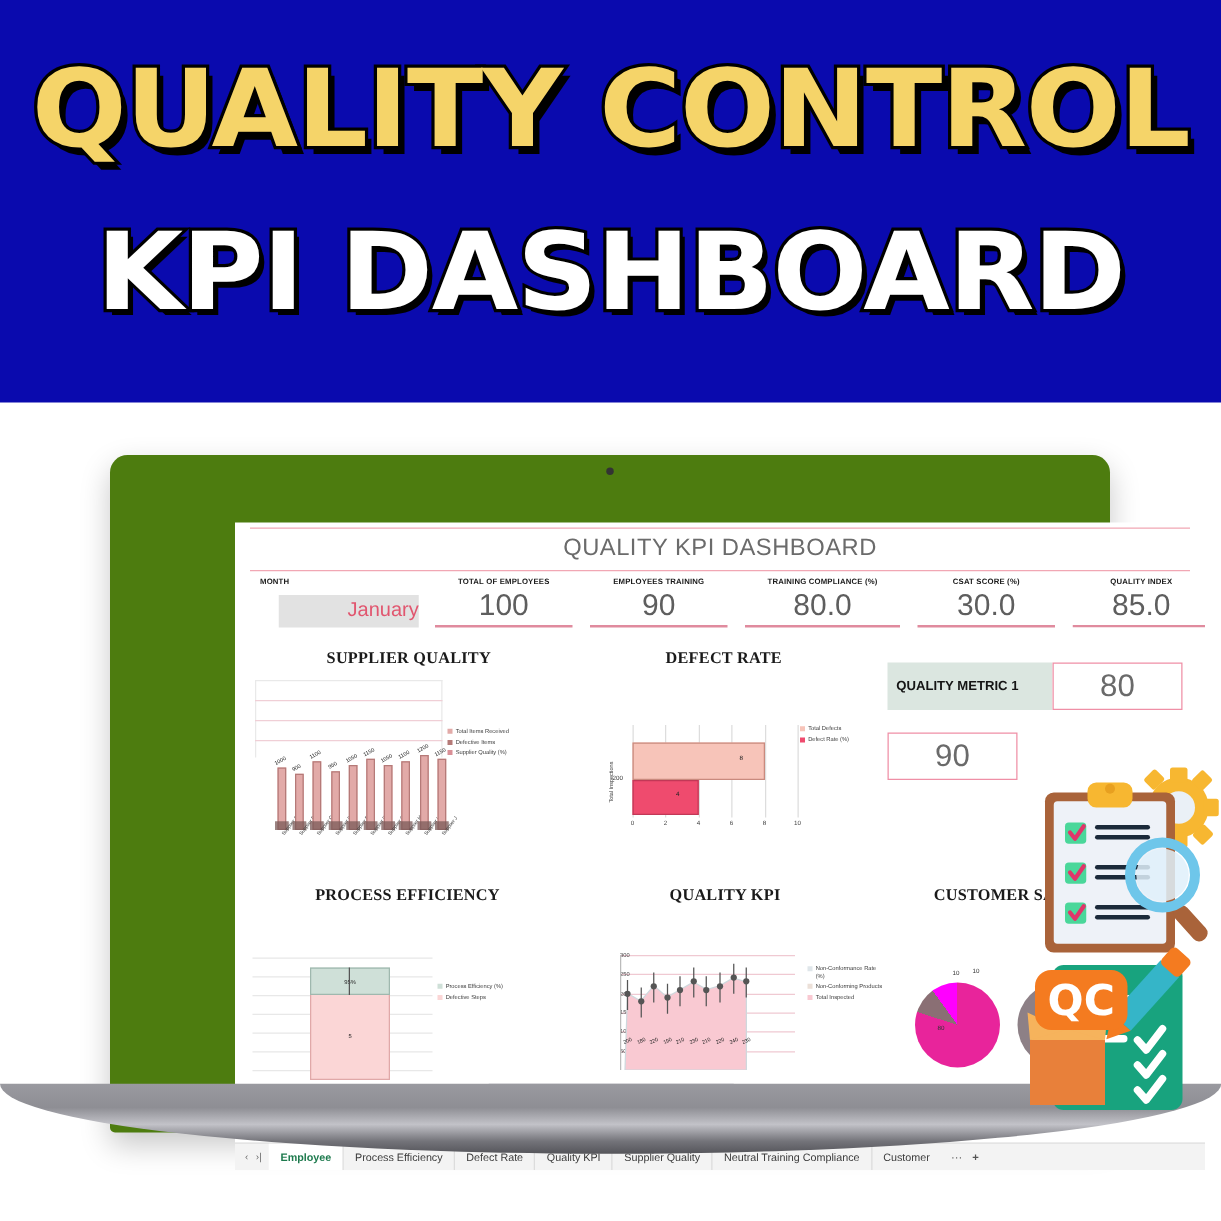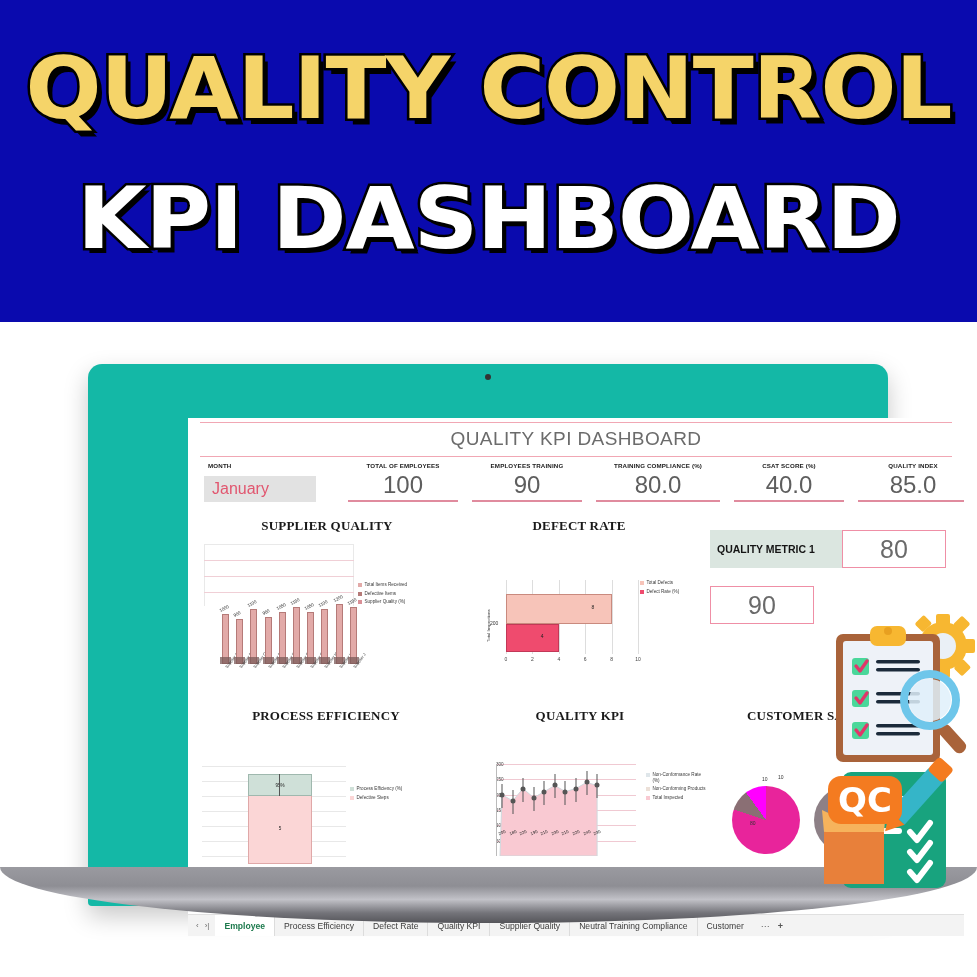--- a/index.html
+++ b/index.html
@@ -45,21 +45,21 @@
     text-shadow: 4px 5px 0 #000;
     white-space: nowrap;
     transform: scaleX(1.04);
   }
 
   
   .laptop-wrap { position: absolute; left: 0; top: 322px; width: 977px; height: 655px; }
   .laptop-lid {
     position: absolute; left: 88px; top: 42px;
     width: 800px; height: 542px;
-    background: #14b8a6;
+    background: #4d7c0f;
     border-radius: 14px 14px 4px 4px;
     box-shadow: 0 10px 24px rgba(0,0,0,.22);
   }
   .laptop-cam {
     position: absolute; left: 50%; top: 10px; margin-left: -3px;
     width: 6px; height: 6px; border-radius: 50%;
     background: #333;
   }
   .laptop-base {
     position: absolute; left: 0; top: 545px;
@@ -236,21 +236,21 @@
     <div class="screen">
 
       <div class="rule r1"></div>
       <div class="dash-title">QUALITY KPI DASHBOARD</div>
       <div class="rule r2"></div>
 
       <div class="kpi-strip">
         <div class="kpi" style="left:8px;width:112px;">
           <div class="kpi-label">MONTH</div>
         </div>
-        <div class="month-box" style="left:4px;">
+        <div class="month-box" style="left:23px;justify-content:flex-end;">
           <span class="month-value">January</span>
         </div>
 
         <div class="kpi" style="left:148px;width:110px;">
           <div class="kpi-label" style="text-align:center">TOTAL OF EMPLOYEES</div>
           <div class="kpi-value">100</div>
           <div class="kpi-underline"></div>
         </div>
 
         <div class="kpi" style="left:272px;width:110px;">
@@ -260,21 +260,21 @@
         </div>
 
         <div class="kpi" style="left:396px;width:124px;">
           <div class="kpi-label" style="text-align:center">TRAINING COMPLIANCE (%)</div>
           <div class="kpi-value">80.0</div>
           <div class="kpi-underline"></div>
         </div>
 
         <div class="kpi" style="left:534px;width:110px;">
           <div class="kpi-label" style="text-align:center">CSAT SCORE (%)</div>
-          <div class="kpi-value">40.0</div>
+          <div class="kpi-value">30.0</div>
           <div class="kpi-underline"></div>
         </div>
 
         <div class="kpi" style="left:658px;width:110px;overflow:hidden;">
           <div class="kpi-label" style="text-align:center">QUALITY INDEX</div>
           <div class="kpi-value">85.0</div>
           <div class="kpi-underline"></div>
         </div>
       </div>
 

